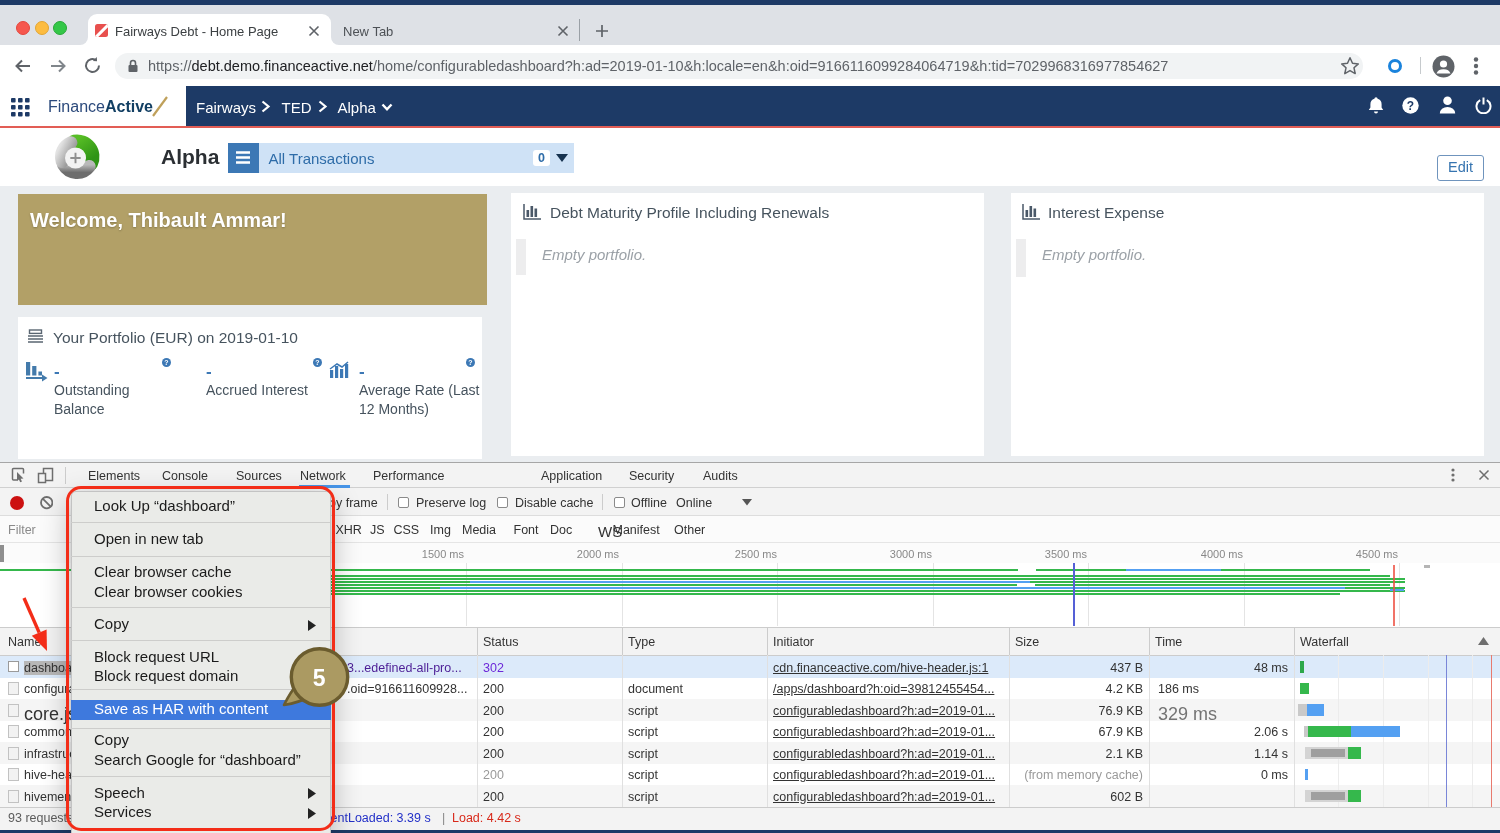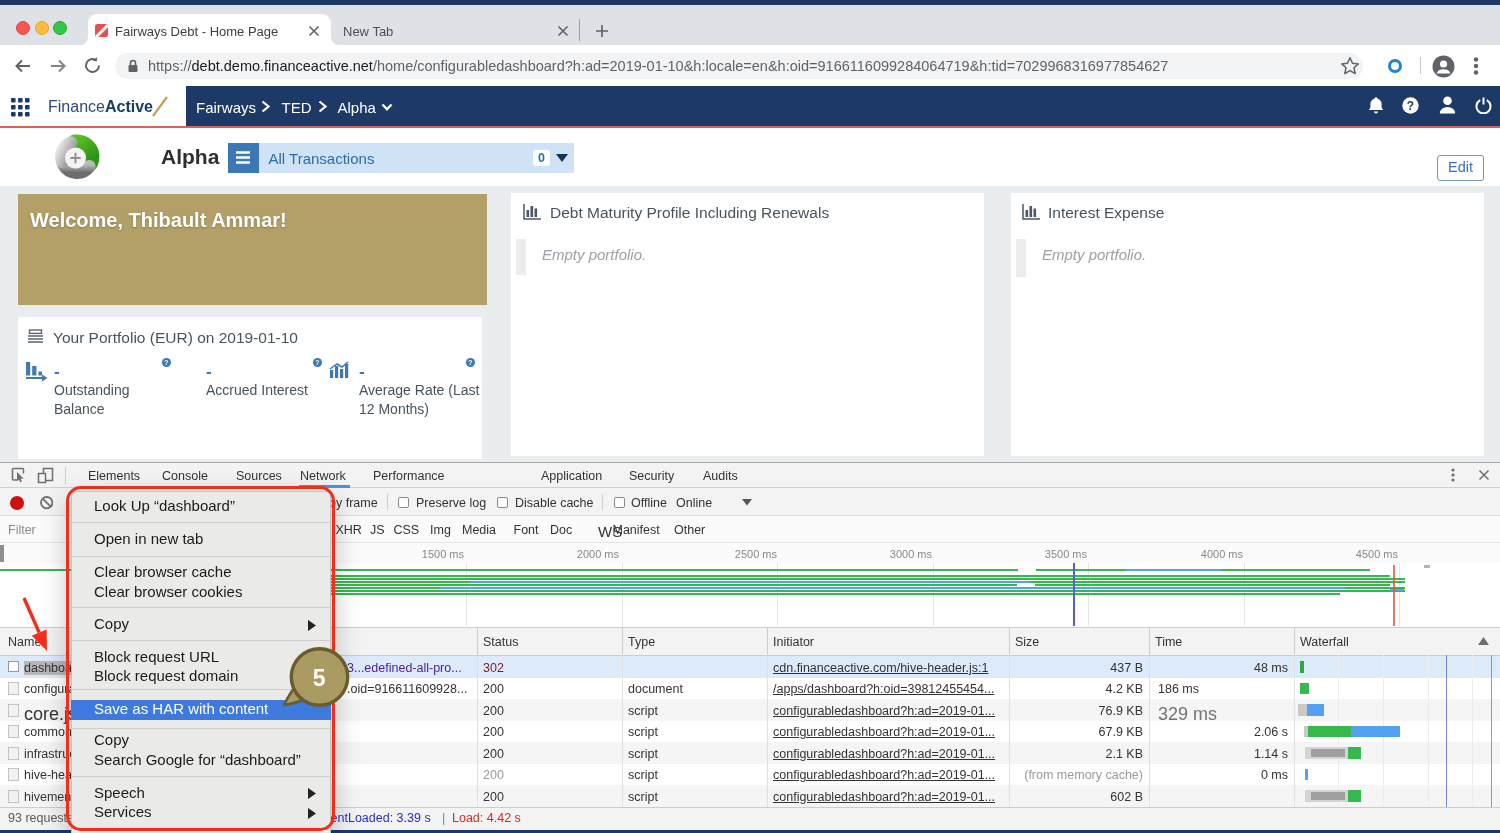--- a/index.html
+++ b/index.html
@@ -389,21 +389,21 @@
 <div class="a nowrap" style="left:24px;top:682px;font-size:12.5px;color:#333;">configurabled</div>
 <div class="a nowrap" style="left:24px;top:703.5px;font-size:18px;color:#333;">core.js</div>
 <div class="a nowrap" style="left:24px;top:725px;font-size:12.5px;color:#333;">commons.js</div>
 <div class="a nowrap" style="left:24px;top:746.5px;font-size:12.5px;color:#333;">infrastructure</div>
 <div class="a nowrap" style="left:24px;top:768px;font-size:12.5px;color:#333;">hive-header.j</div>
 <div class="a nowrap" style="left:24px;top:789.5px;font-size:12.5px;color:#333;">hivemenu.js</div>
 
 <div class="a nowrap" style="left:347px;top:660.5px;font-size:12.5px;color:#4c1d95;">3...edefined-all-pro...</div>
 <div class="a nowrap" style="left:347px;top:682px;font-size:12.5px;color:#333;">.oid=916611609928...</div>
 
-<div class="a nowrap" style="left:483px;top:660.5px;font-size:12.5px;color:#7f1d1d;">302</div>
+<div class="a nowrap" style="left:483px;top:660.5px;font-size:12.5px;color:#6d28d9;">302</div>
 <div class="a nowrap" style="left:483px;top:682px;font-size:12.5px;color:#333;">200</div>
 <div class="a nowrap" style="left:483px;top:703.5px;font-size:12.5px;color:#333;">200</div>
 <div class="a nowrap" style="left:483px;top:725px;font-size:12.5px;color:#333;">200</div>
 <div class="a nowrap" style="left:483px;top:746.5px;font-size:12.5px;color:#333;">200</div>
 <div class="a nowrap" style="left:483px;top:768px;font-size:12.5px;color:#9a9a9a;">200</div>
 <div class="a nowrap" style="left:483px;top:789.5px;font-size:12.5px;color:#333;">200</div>
 
 <div class="a nowrap" style="left:628px;top:682px;font-size:12.5px;color:#333;">document</div>
 <div class="a nowrap" style="left:628px;top:703.5px;font-size:12.5px;color:#333;">script</div>
 <div class="a nowrap" style="left:628px;top:725px;font-size:12.5px;color:#333;">script</div>

